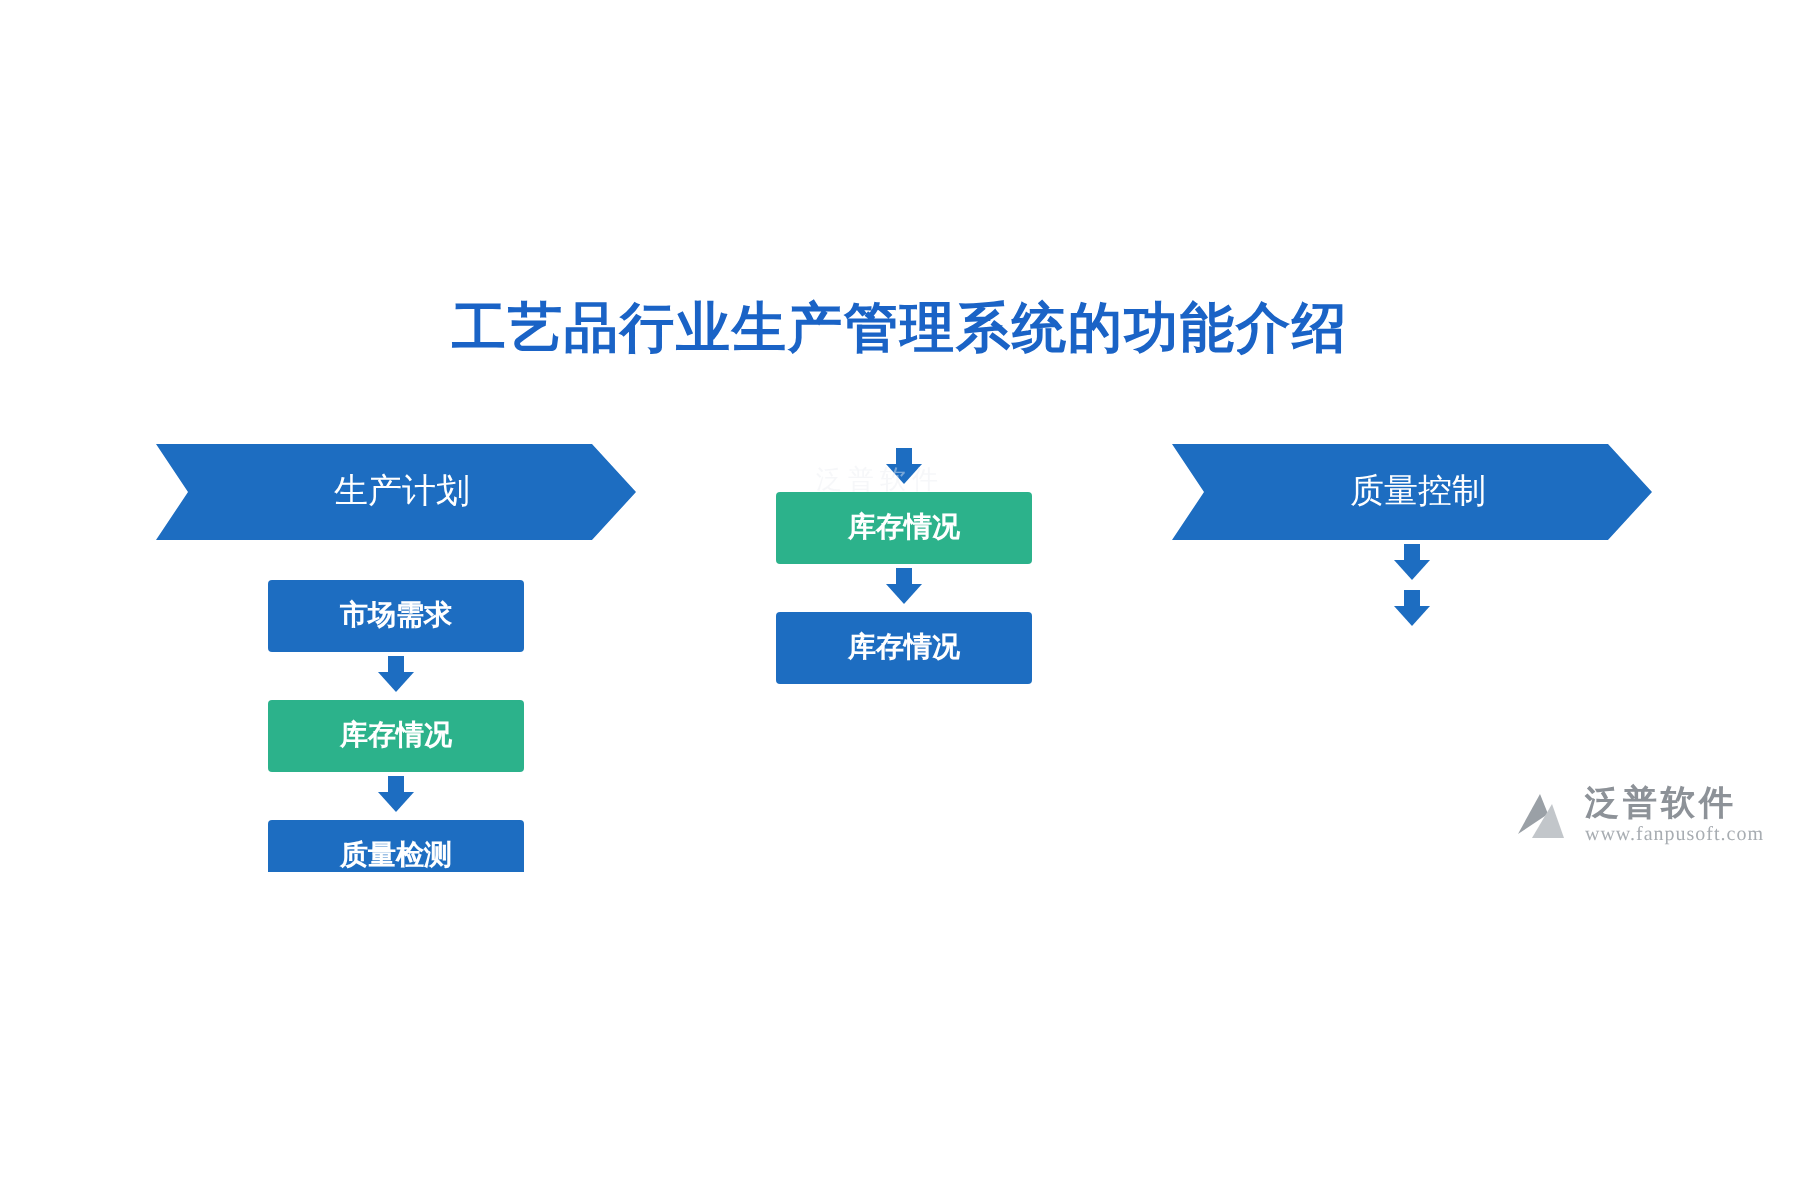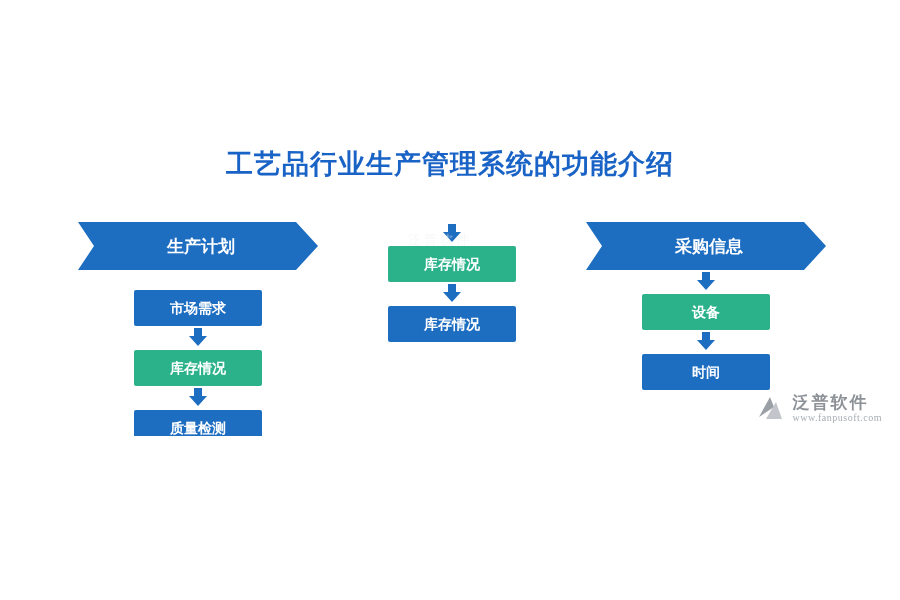--- a/index.html
+++ b/index.html
@@ -3,21 +3,21 @@
 <meta charset="utf-8">
 <style>
   html,body{margin:0;padding:0;background:#ffffff;}
   .canvas{position:relative;width:900px;height:436px;background:#ffffff;overflow:hidden;
           font-family:"DejaVu Sans","Liberation Sans",sans-serif;}
   .title{position:absolute;top:146px;left:0;width:100%;text-align:center;
          font-size:27px;font-weight:bold;color:var(--title-blue);letter-spacing:1px;}
   .columns{position:absolute;top:222px;left:78px;width:748px;display:flex;gap:14px;}
   .column{flex:1;min-width:0;}
   .arrow-header{height:48px;line-height:48px;text-align:center;color:#ffffff;
-                font-size:17px;font-weight:bold;background:var(--primary-blue);
+                font-size:17px;font-weight:normal;background:var(--primary-blue);
                 padding-left:6px;
                 clip-path:polygon(0% 0%, calc(100% - 22px) 0%, 100% 50%, calc(100% - 22px) 100%, 0% 100%, 16px 50%);}
   .box{width:128px;height:36px;line-height:36px;margin:0 auto;text-align:center;
        color:#ffffff;font-size:14px;font-weight:bold;background:var(--primary-blue);
        border-radius:2px;}
   .box.green{background:var(--green);}
   .box.first{margin-top:20px;}
   .down-arrow{position:relative;width:18px;height:21px;margin:2px auto 1px;}
   .down-arrow::before{content:"";position:absolute;left:5px;top:0;width:8px;height:8px;
                       background:var(--primary-blue);}
@@ -46,25 +46,23 @@
         <div class="down-arrow"></div>
         <div class="box blue">质量检测</div>
       </div>
       <div class="column">
         <div class="down-arrow"></div>
         <div class="box green">库存情况</div>
         <div class="down-arrow"></div>
         <div class="box blue">库存情况</div>
       </div>
       <div class="column">
-        <div class="arrow-header">采购信息</div>
+        <div class="arrow-header">质量控制</div>
         <div class="down-arrow"></div>
-        <div class="box green">设备</div>
         <div class="down-arrow"></div>
-        <div class="box blue">时间</div>
       </div>
     </div>
 
   <div class="watermark">泛普软件</div>
 
   <div class="footer">
     <svg width="28" height="26" viewBox="0 0 28 26" aria-hidden="true">
       <polygon points="2,22 13,2 17,12" fill="#9aa0a6"></polygon>
       <polygon points="9,24 19,7 25,24" fill="#c2c6ca"></polygon>
     </svg>

